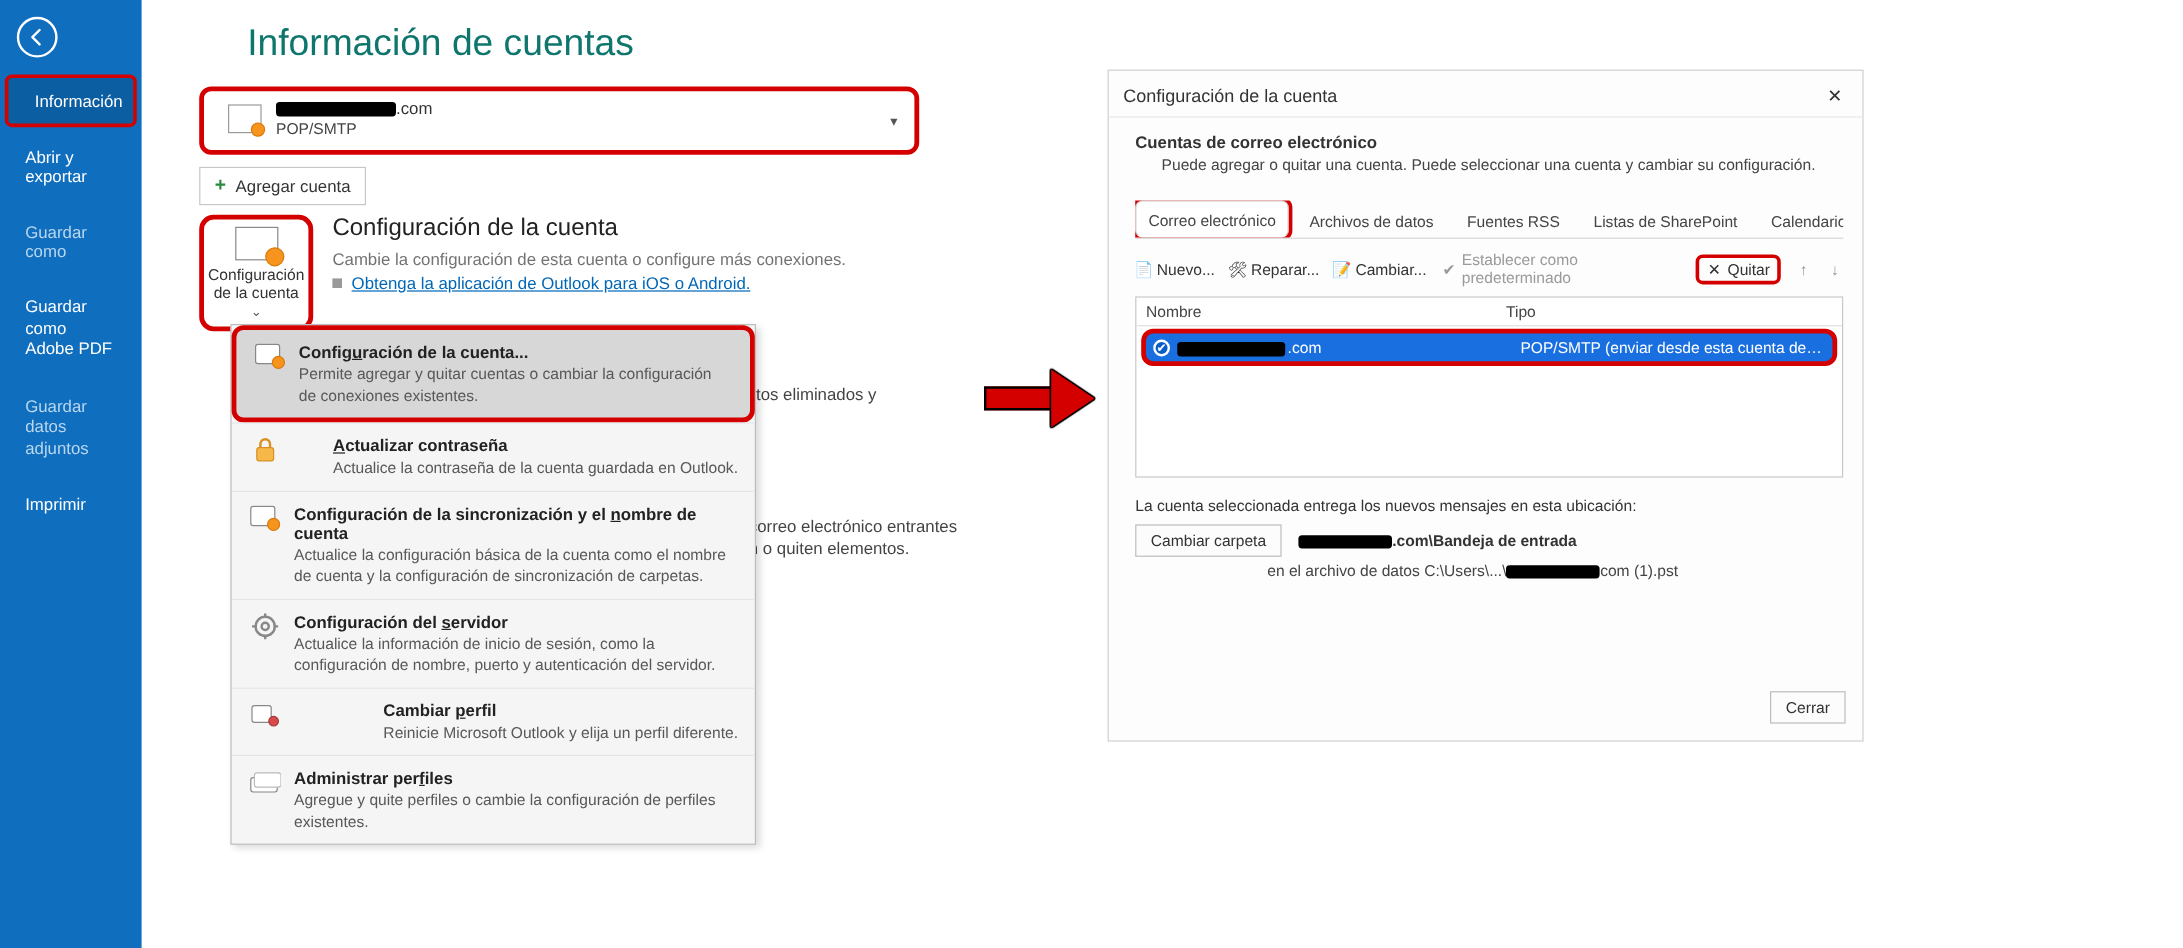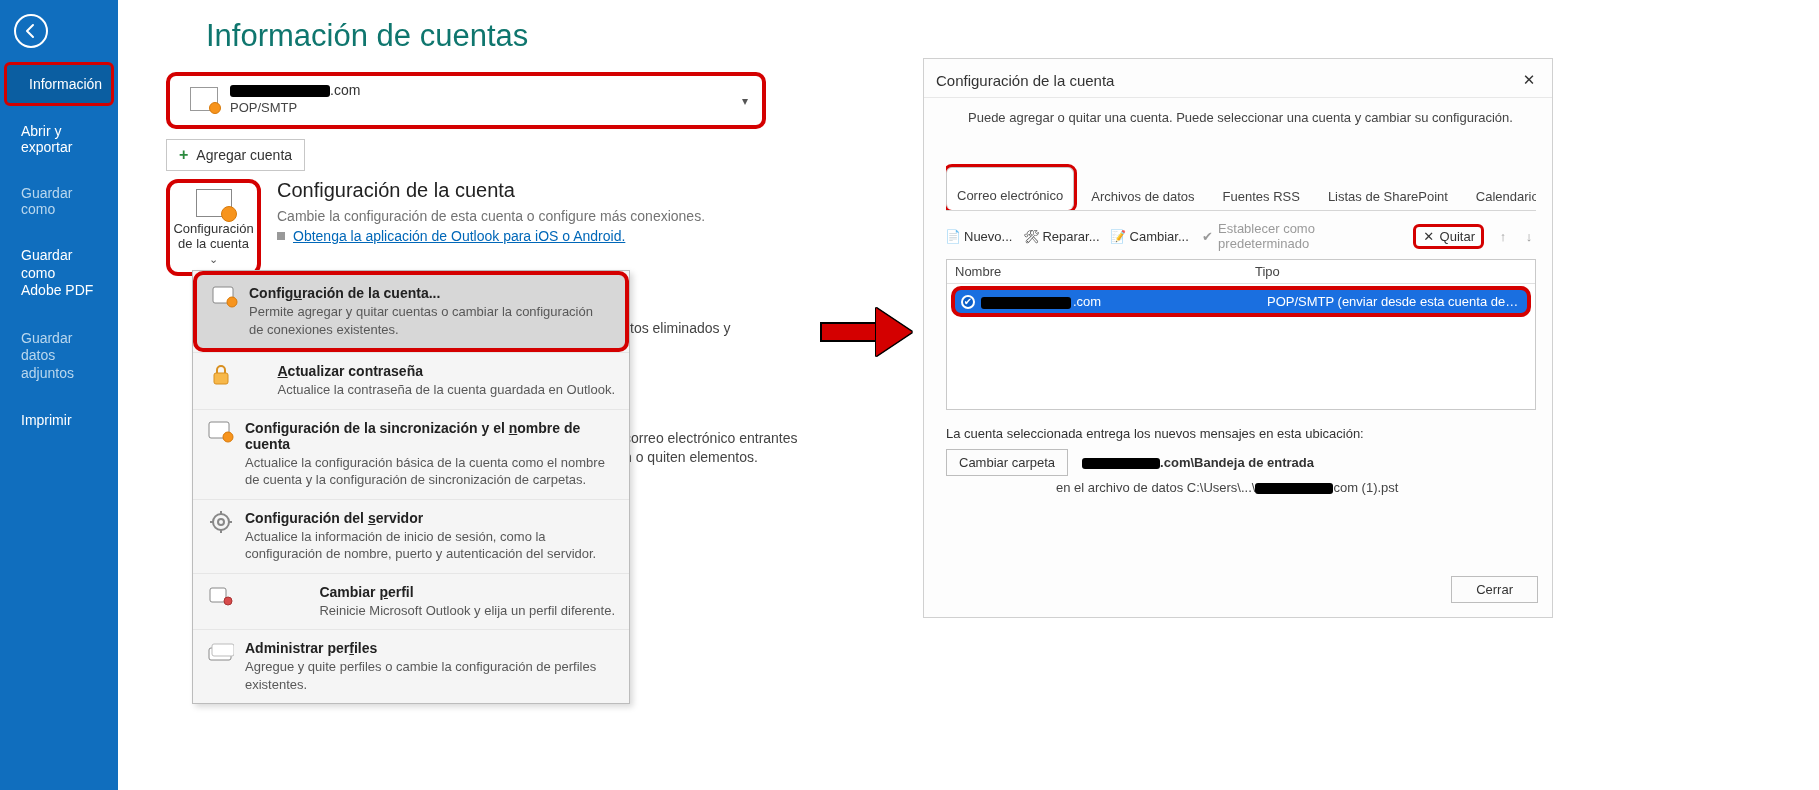--- a/index.html
+++ b/index.html
@@ -107,21 +107,21 @@
     border:1px solid #d0d0d0; background:#fdfdfd;
   }
   .dlg-titlebar { display:flex; justify-content:space-between; align-items:center; padding:10px 12px 6px 12px; border-bottom:1px solid #e8e8e8;}
   .dlg-titlebar .ttl { font-size:15px; color:#333; }
   .dlg-close { width:22px; height:22px; display:flex; align-items:center; justify-content:center; cursor:pointer; font-size:15px;}
   .dlg-body { padding:8px 16px 12px 22px; }
   .dlg-body .sect-h { font-weight:600; font-size:14px; margin-top:4px; }
   .dlg-body .sect-p { font-size:13px; color:#444; margin:4px 0 0 22px; }
 
   .tabs { display:flex; gap:6px; margin-top:22px; align-items:center; border-bottom:1px solid #d5d5d5; padding-bottom:0; overflow:hidden; white-space:nowrap;}
-  .tab { padding:20px 10px 6px 10px; font-size:13px; color:#444; cursor:pointer; border:1px solid transparent; border-bottom:none;margin-top:20px;}
+  .tab { padding:8px 10px 6px 10px; font-size:13px; color:#444; cursor:pointer; border:1px solid transparent; border-bottom:none;}
   .tab.active { border:1px solid #c7c7c7; border-bottom:1px solid #fff; background:#fff; border-top-left-radius:3px; border-top-right-radius:3px;}
   .tab.ring { outline:3px solid #d40000; border-radius:6px; }
   
   .toolbar { display:flex; gap:12px; align-items:center; margin-top:10px; font-size:13px; }
   .toolbar .tb { display:flex; align-items:center; gap:4px; color:#333; cursor:pointer;}
   .toolbar .tb.dim { color:#9a9a9a; cursor:default;}
   .toolbar .tb.ring { border:3px solid #d40000; border-radius:6px; padding:2px 6px;}
   .tb-ic { width:14px; height:14px; display:inline-flex; align-items:center; justify-content:center; }
 
   .listbox { border:1px solid #c9c9c9; margin-top:8px; height:151px; background:#fff; position:relative;}
@@ -139,21 +139,21 @@
 
   .deliver-line { margin-top:16px; font-size:13px; color:#333;}
   .deliver-row { display:flex; align-items:center; gap:14px; margin-top:8px;}
   .chg-btn { border:1px solid #bdbdbd; background:#fcfcfc; padding:5px 12px; cursor:pointer; font-size:13px;}
   .path .masked2 { display:inline-block; width:78px; height:11px; background:#000; border-radius:3px; vertical-align:middle;}
   .path { font-size:13px; }
   .path .strong { font-weight:600;}
   .sub { margin:4px 0 0 110px; font-size:13px; color:#444;}
   
   .dlg-footer { position:absolute; right:14px; bottom:14px;}
-  .close-btn { border:1px solid #bdbdbd; background:#fcfcfc; padding:5px 24px; cursor:pointer; font-size:13px;}
+  .close-btn { border:1px solid #bdbdbd; background:#fcfcfc; padding:5px 12px; cursor:pointer; font-size:13px;}
 
   svg { display:block; }
 </style>
 </head>
 <body>
 
 <div class="left-app">
   <div class="sidebar">
     <div class="back-circle">
       <svg width="16" height="16" viewBox="0 0 16 16">
@@ -309,20 +309,21 @@
   <div class="shaft"></div>
     <div class="head"></div>
 </div>
 
 <div class="dialog">
   <div class="dlg-titlebar">
     <div class="ttl">Configuración de la cuenta</div>
     <div class="dlg-close">✕</div>
   </div>
   <div class="dlg-body">
+    <div class="sect-h">Cuentas de correo electrónico</div>
     <div class="sect-p">Puede agregar o quitar una cuenta. Puede seleccionar una cuenta y cambiar su configuración.</div>
 
     <div class="tabs">
       <div class="tab active ring">Correo electrónico</div>
       <div class="tab">Archivos de datos</div>
       <div class="tab">Fuentes RSS</div>
       <div class="tab">Listas de SharePoint</div>
       <div class="tab">Calendarios de Internet</div>
 
     </div>

